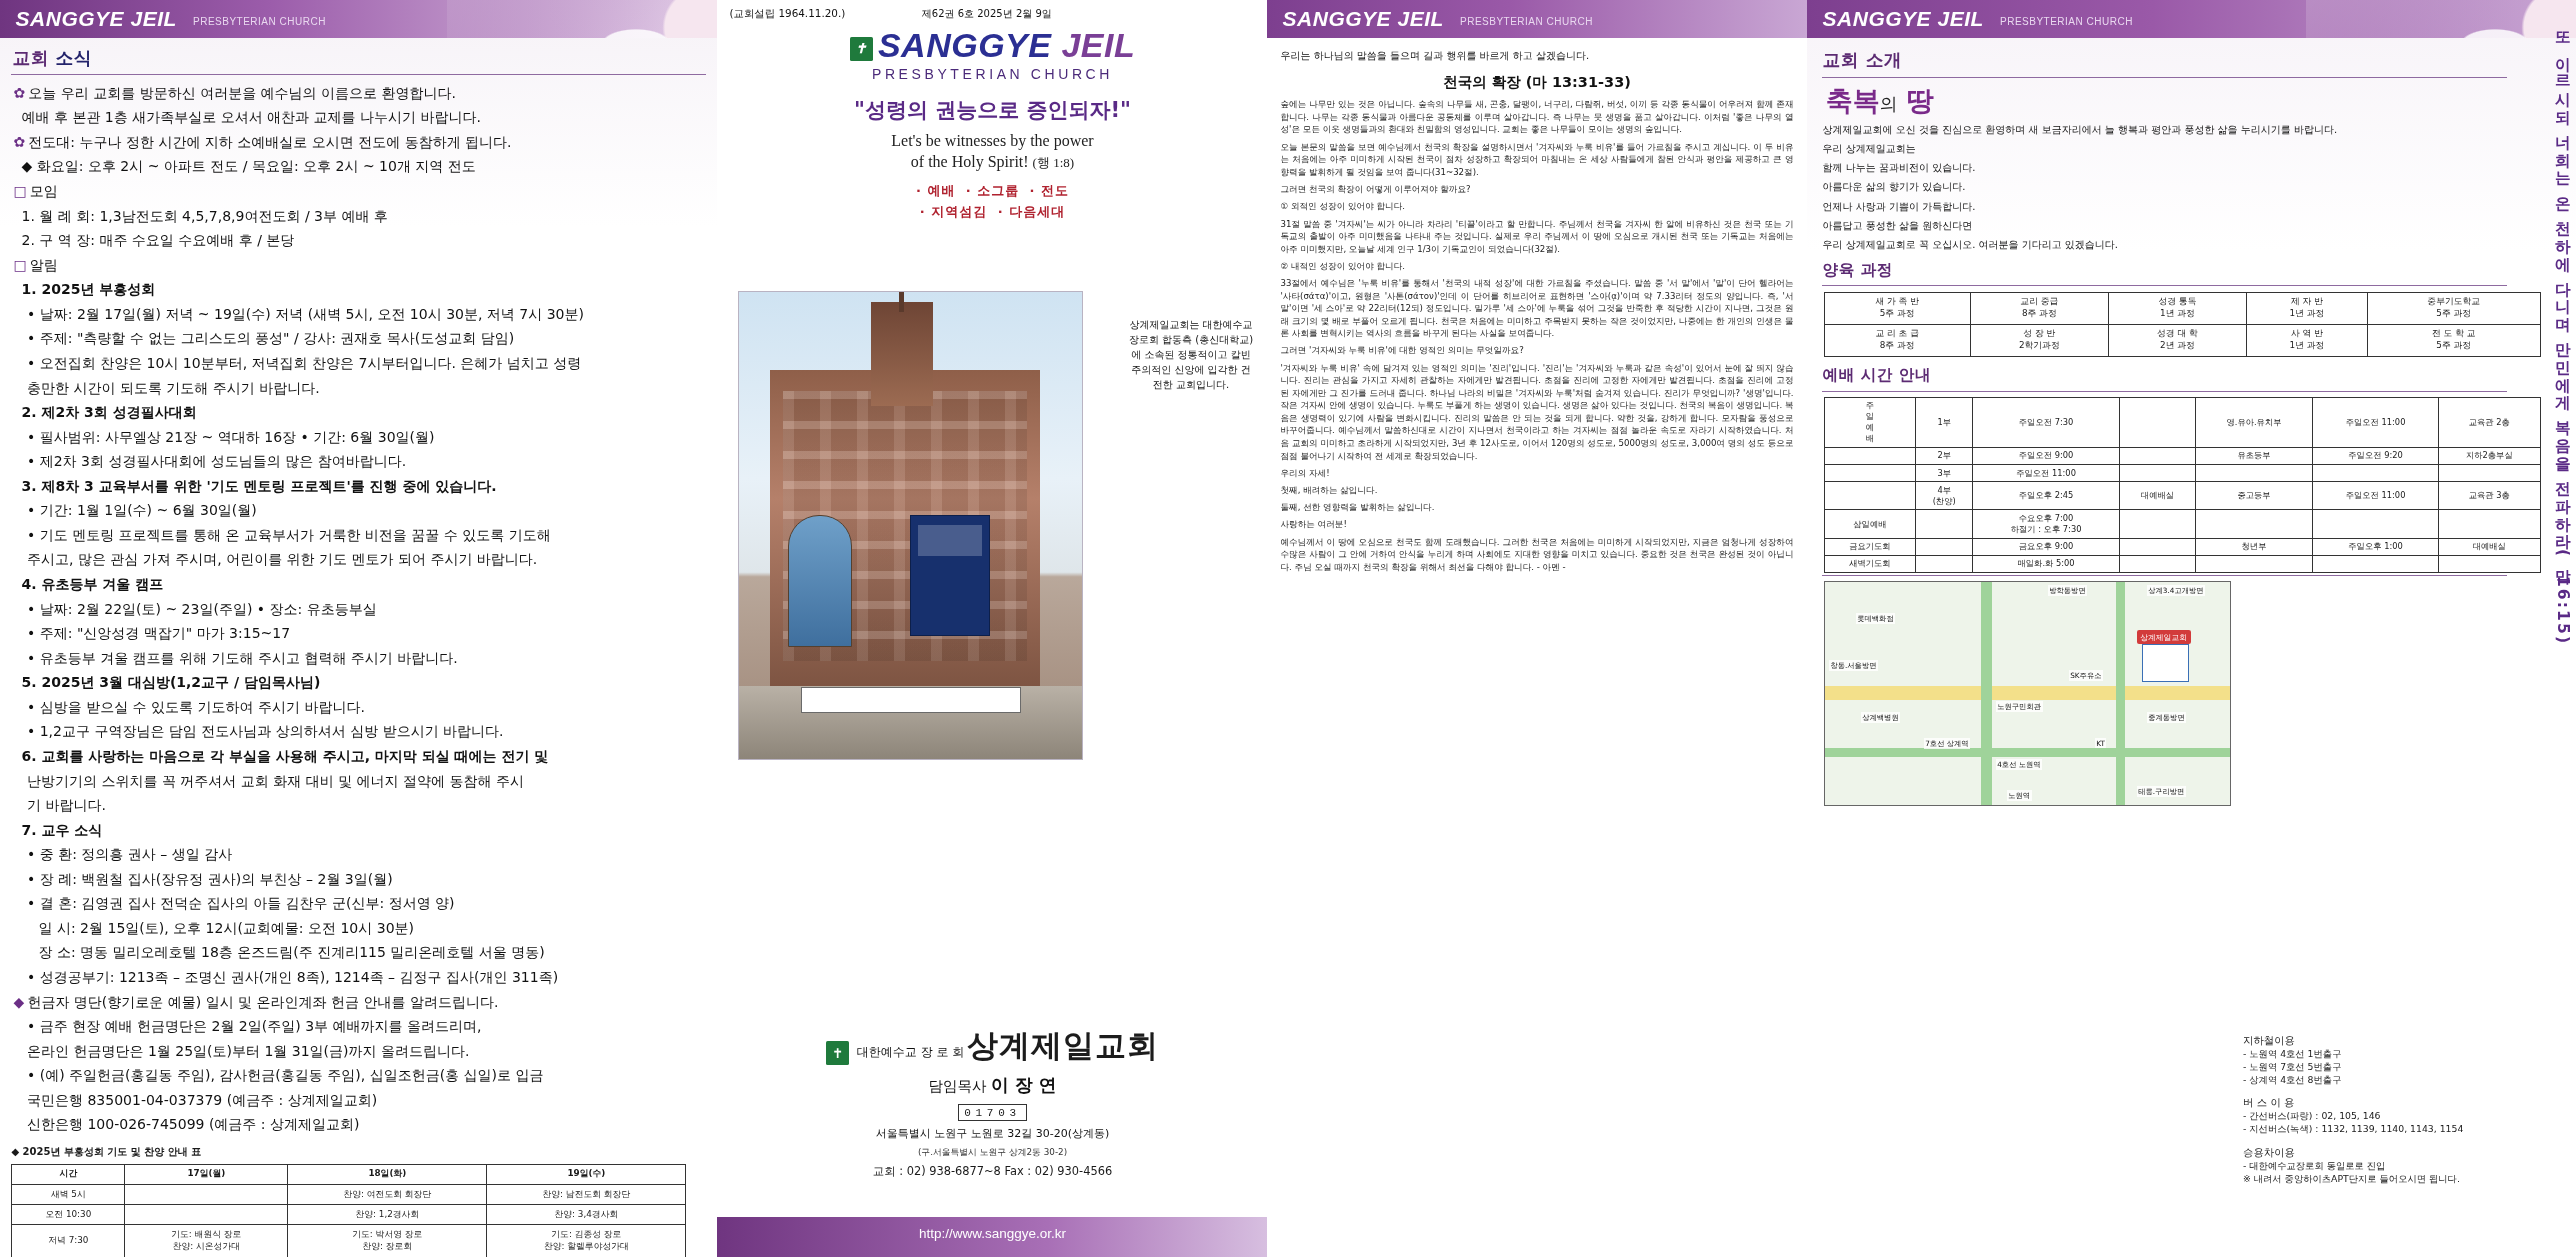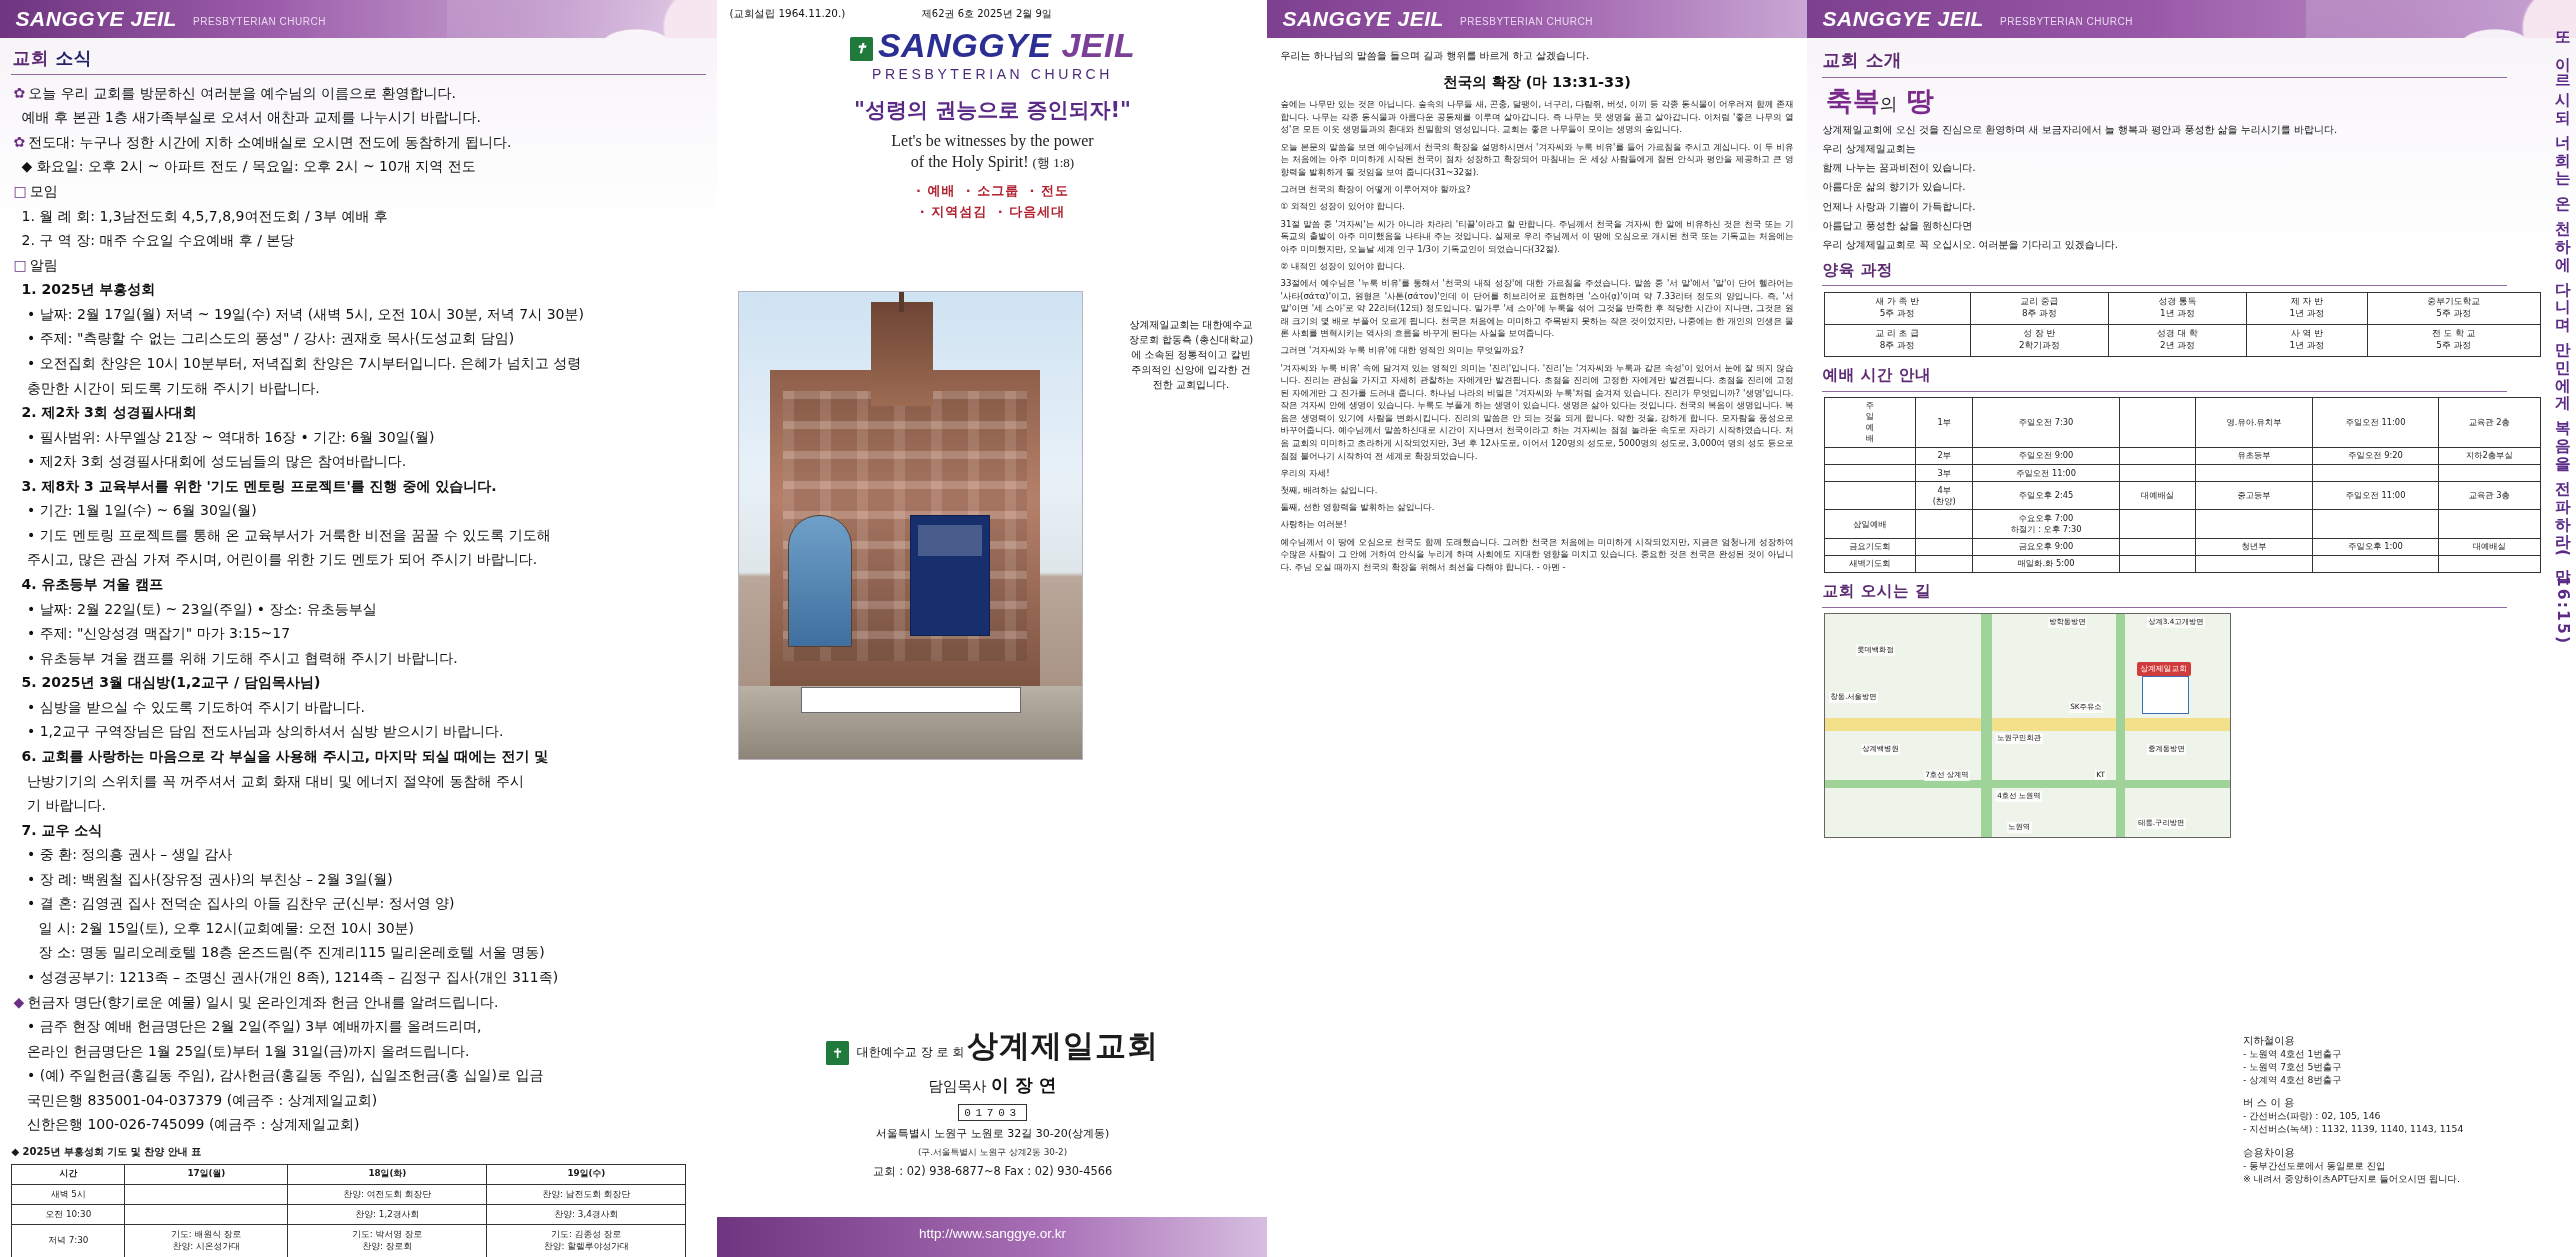--- a/index.html
+++ b/index.html
@@ -410,21 +410,20 @@
               <td></td>
               <td>매일화.화 5:00</td>
               <td></td>
               <td></td>
               <td></td>
               <td></td>
             </tr>
           </tbody>
         </table>
 
-      <div class="sect-title" style="margin-left:2.1px;font-size:15.6px">교회 오시는 길</div>
       <div class="hr" style="margin-left:1px;margin-right:31px"></div>
 
       <div class="mapbox">
         <div class="roadY" style="left:0;top:104px;width:405px;height:13.5px"></div>
         <div class="road" style="left:156px;top:0;width:11.4px;height:223px"></div>
         <div class="road" style="left:291px;top:0;width:9.3px;height:223px"></div>
         <div class="road" style="left:0;top:166px;width:405px;height:8.3px"></div>
         <div class="mchurch" style="left:317px;top:62px"></div>
         <div class="mbadge" style="left:312px;top:48px" id="mb-church">상계제일교회</div>
         <div class="mlabel" style="left:4.2px;top:78px" id="ml0">창동.서울방면</div>
@@ -449,20 +448,20 @@
             <div style="font-size: 9.3px;">- 노원역 7호선 5번출구</div>
             <div style="font-size: 9.3px;">- 상계역 4호선 8번출구</div>
           </div>
           <div style="margin-bottom: 9.3px;">
             <div class="h" style="font-size: 10.4px;">버 스 이 용</div>
             <div style="font-size: 9.3px;">- 간선버스(파랑) : 02, 105, 146</div>
             <div style="font-size: 9.3px;">- 지선버스(녹색) : 1132, 1139, 1140, 1143, 1154</div>
           </div>
           <div style="margin-bottom: 9.3px;">
             <div class="h" style="font-size: 10.4px;">승용차이용</div>
-            <div style="font-size: 9.3px;">- 동부간선도로에서 동일로로 진입</div>
+            <div style="font-size: 9.3px;">- 대한예수교장로회 동일로로 진입</div>
             <div style="font-size: 9.3px;">※ 내려서 중앙하이츠APT단지로 들어오시면 됩니다.</div>
           </div>
         </div>
     </div>
   </div>
 </div>
 
 
 </body></html>

